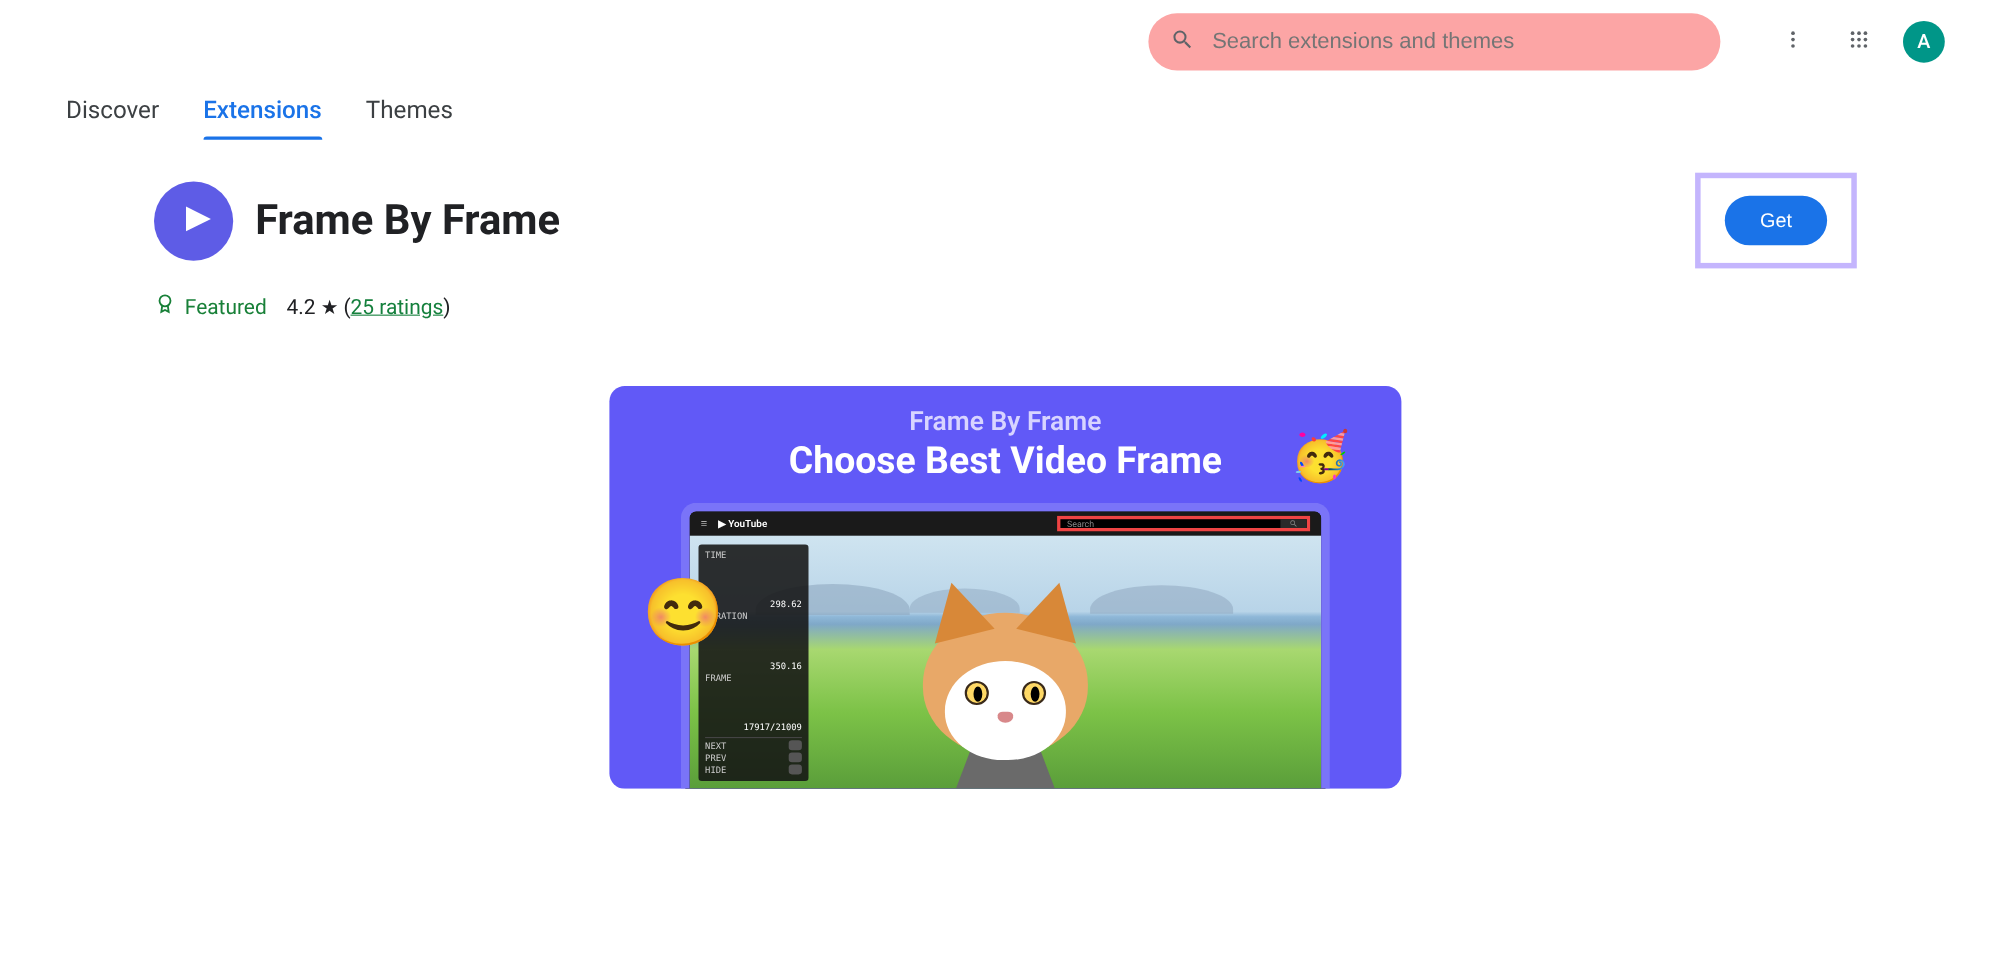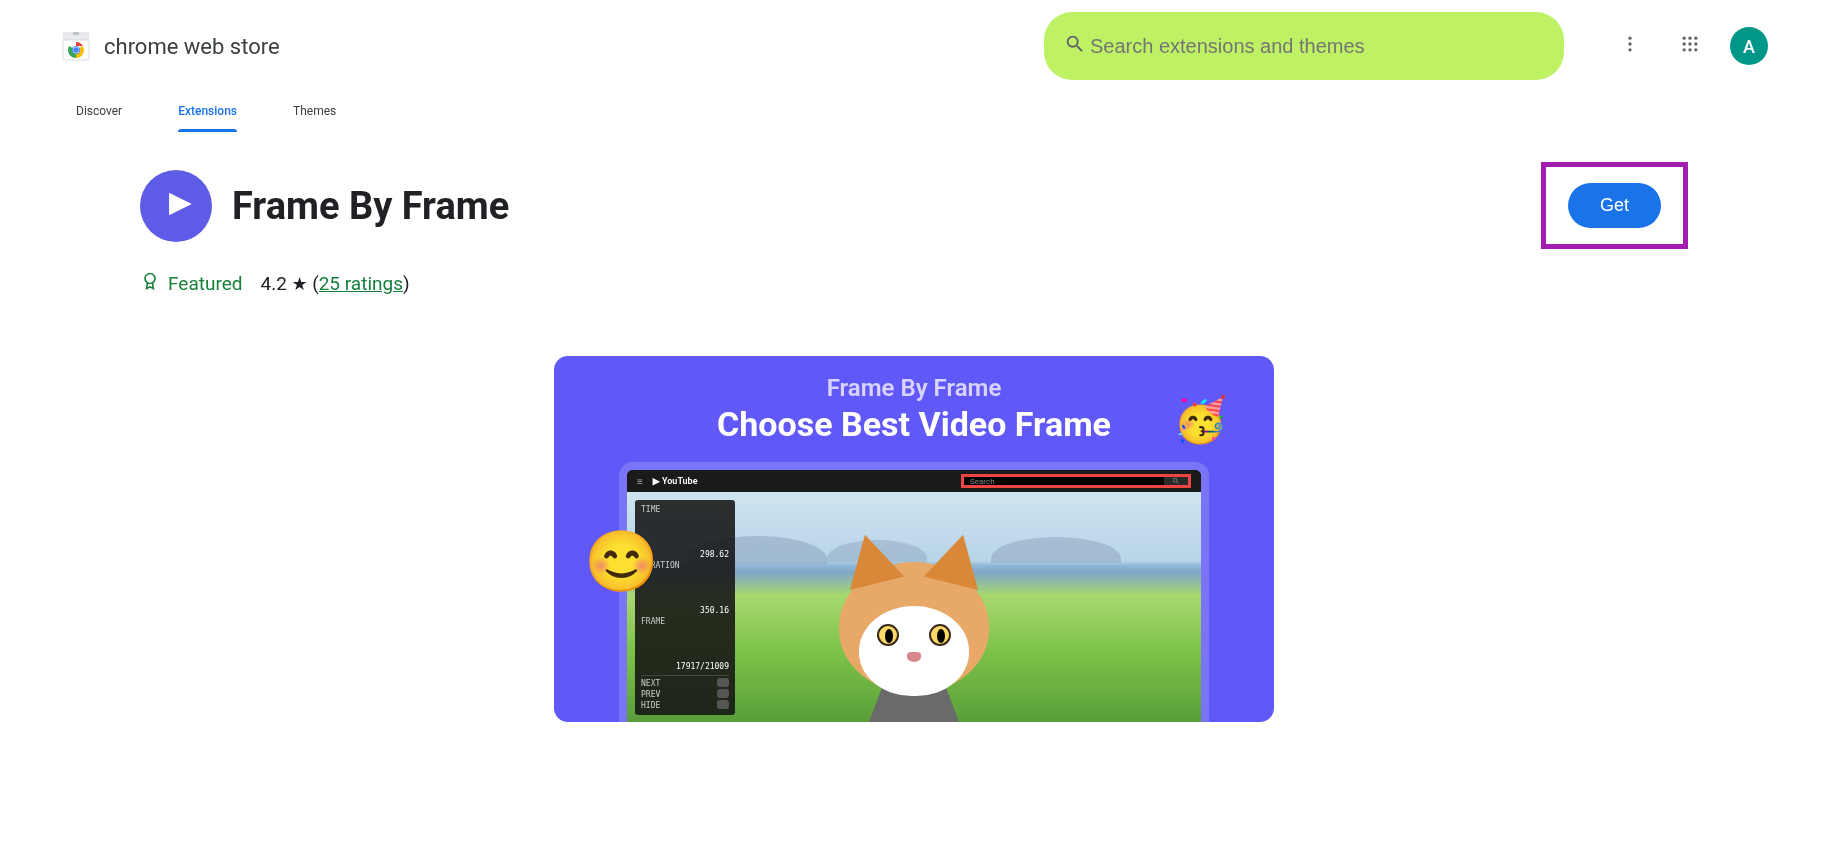--- a/index.html
+++ b/index.html
@@ -29,28 +29,28 @@
   position: relative;
 }
 .cws-icon svg { width: 32px; height: 32px; }
 .store-title {
   font-size: 22px;
   color: #3c4043;
   font-weight: 400;
 }
 .header-spacer { flex: 1; }
 .search-wrap {
-  background: #bef264;
+  background: #fca5a5;
   border-radius: 28px;
   display: flex;
   align-items: center;
   width: 520px;
-  height: 68px;
+  height: 52px;
   padding: 0 20px;
-  gap: 4px;
+  gap: 16px;
 }
 .search-wrap svg { width: 22px; height: 22px; fill: #5f6368; }
 .search-input {
   border: none;
   background: transparent;
   outline: none;
   font-size: 20px;
   color: #5f6368;
   width: 100%;
 }
@@ -84,26 +84,25 @@
 }
 
 
 .nav-tabs {
   display: flex;
   gap: 40px;
   padding: 12px 60px 0;
   border-bottom: none;
 }
 .nav-tab {
-  font-size: 12px;
+  font-size: 22px;
   color: #3c4043;
   padding-bottom: 14px;
   cursor: pointer;
   position: relative;
-  margin-left: 16px;
 }
 .nav-tab.active {
   color: #1a73e8;
   font-weight: 500;
 }
 .nav-tab.active::after {
   content: '';
   position: absolute;
   left: 0; right: 0; bottom: 0;
   height: 3px;
@@ -130,21 +129,21 @@
   justify-content: center;
 }
 .ext-icon svg { width: 34px; height: 34px; fill: #fff; margin-left: 6px; }
 .ext-title {
   font-size: 38px;
   font-weight: 700;
   color: #202124;
 }
 .get-wrap {
   margin-left: auto;
-  border: 5px solid #a21caf;
+  border: 5px solid #c4b5fd;
   padding: 16px 22px;
 }
 .get-btn {
   background: #1a73e8;
   color: #fff;
   border: none;
   border-radius: 24px;
   padding: 12px 32px;
   font-size: 18px;
   font-weight: 500;
@@ -357,37 +356,20 @@
   bottom: 0; left: 50%; transform: translateX(-50%);
   width: 90px; height: 100px;
   background: #6a6a6a;
   clip-path: polygon(42% 0, 58% 0, 100% 100%, 0 100%);
 }
 </style>
 </head>
 <body>
 
 <div class="header">
-  <div class="logo-area">
-    <span class="cws-icon">
-      <svg viewBox="0 0 32 32">
-        <rect x="3" y="2" width="26" height="8" fill="#e8eaed"></rect>
-        <rect x="13" y="2" width="6" height="3" fill="#bdc1c6"></rect>
-        <path d="M3 10 H29 V27 a3 3 0 0 1 -3 3 H6 a3 3 0 0 1 -3 -3 Z" fill="#fff" stroke="#dadce0"></path>
-        <circle cx="16" cy="20" r="8" fill="#fff"></circle>
-        <path d="M16 12 a8 8 0 0 1 6.9 4 L16 16 Z" fill="#ea4335"></path>
-        <path d="M22.9 16 a8 8 0 0 1 -6.9 12 L16 20 Z" fill="#fbbc04"></path>
-        <path d="M16 28 a8 8 0 0 1 -6.9 -12 L16 20 Z" fill="#34a853"></path>
-        <circle cx="16" cy="20" r="4" fill="#4285f4"></circle>
-        <circle cx="16" cy="20" r="3.2" fill="#fff"></circle>
-        <circle cx="16" cy="20" r="2.8" fill="#4285f4"></circle>
-      </svg>
-    </span>
-    <span class="store-title">chrome web store</span>
-  </div>
   <div class="header-spacer"></div>
   <div class="search-wrap">
     <span>
       <svg viewBox="0 0 24 24">
           <path d="M15.5 14h-.79l-.28-.27A6.47 6.47 0 0 0 16 9.5 6.5 6.5 0 1 0 9.5 16c1.61 0 3.09-.59 4.23-1.57l.27.28v.79l5 4.99L20.49 19l-4.99-5zm-6 0C7.01 14 5 11.99 5 9.5S7.01 5 9.5 5 14 7.01 14 9.5 11.99 14 9.5 14z"></path>
         </svg>
     </span>
     <input class="search-input" type="text" placeholder="Search extensions and themes" style="">
   </div>
   <div class="header-right">

